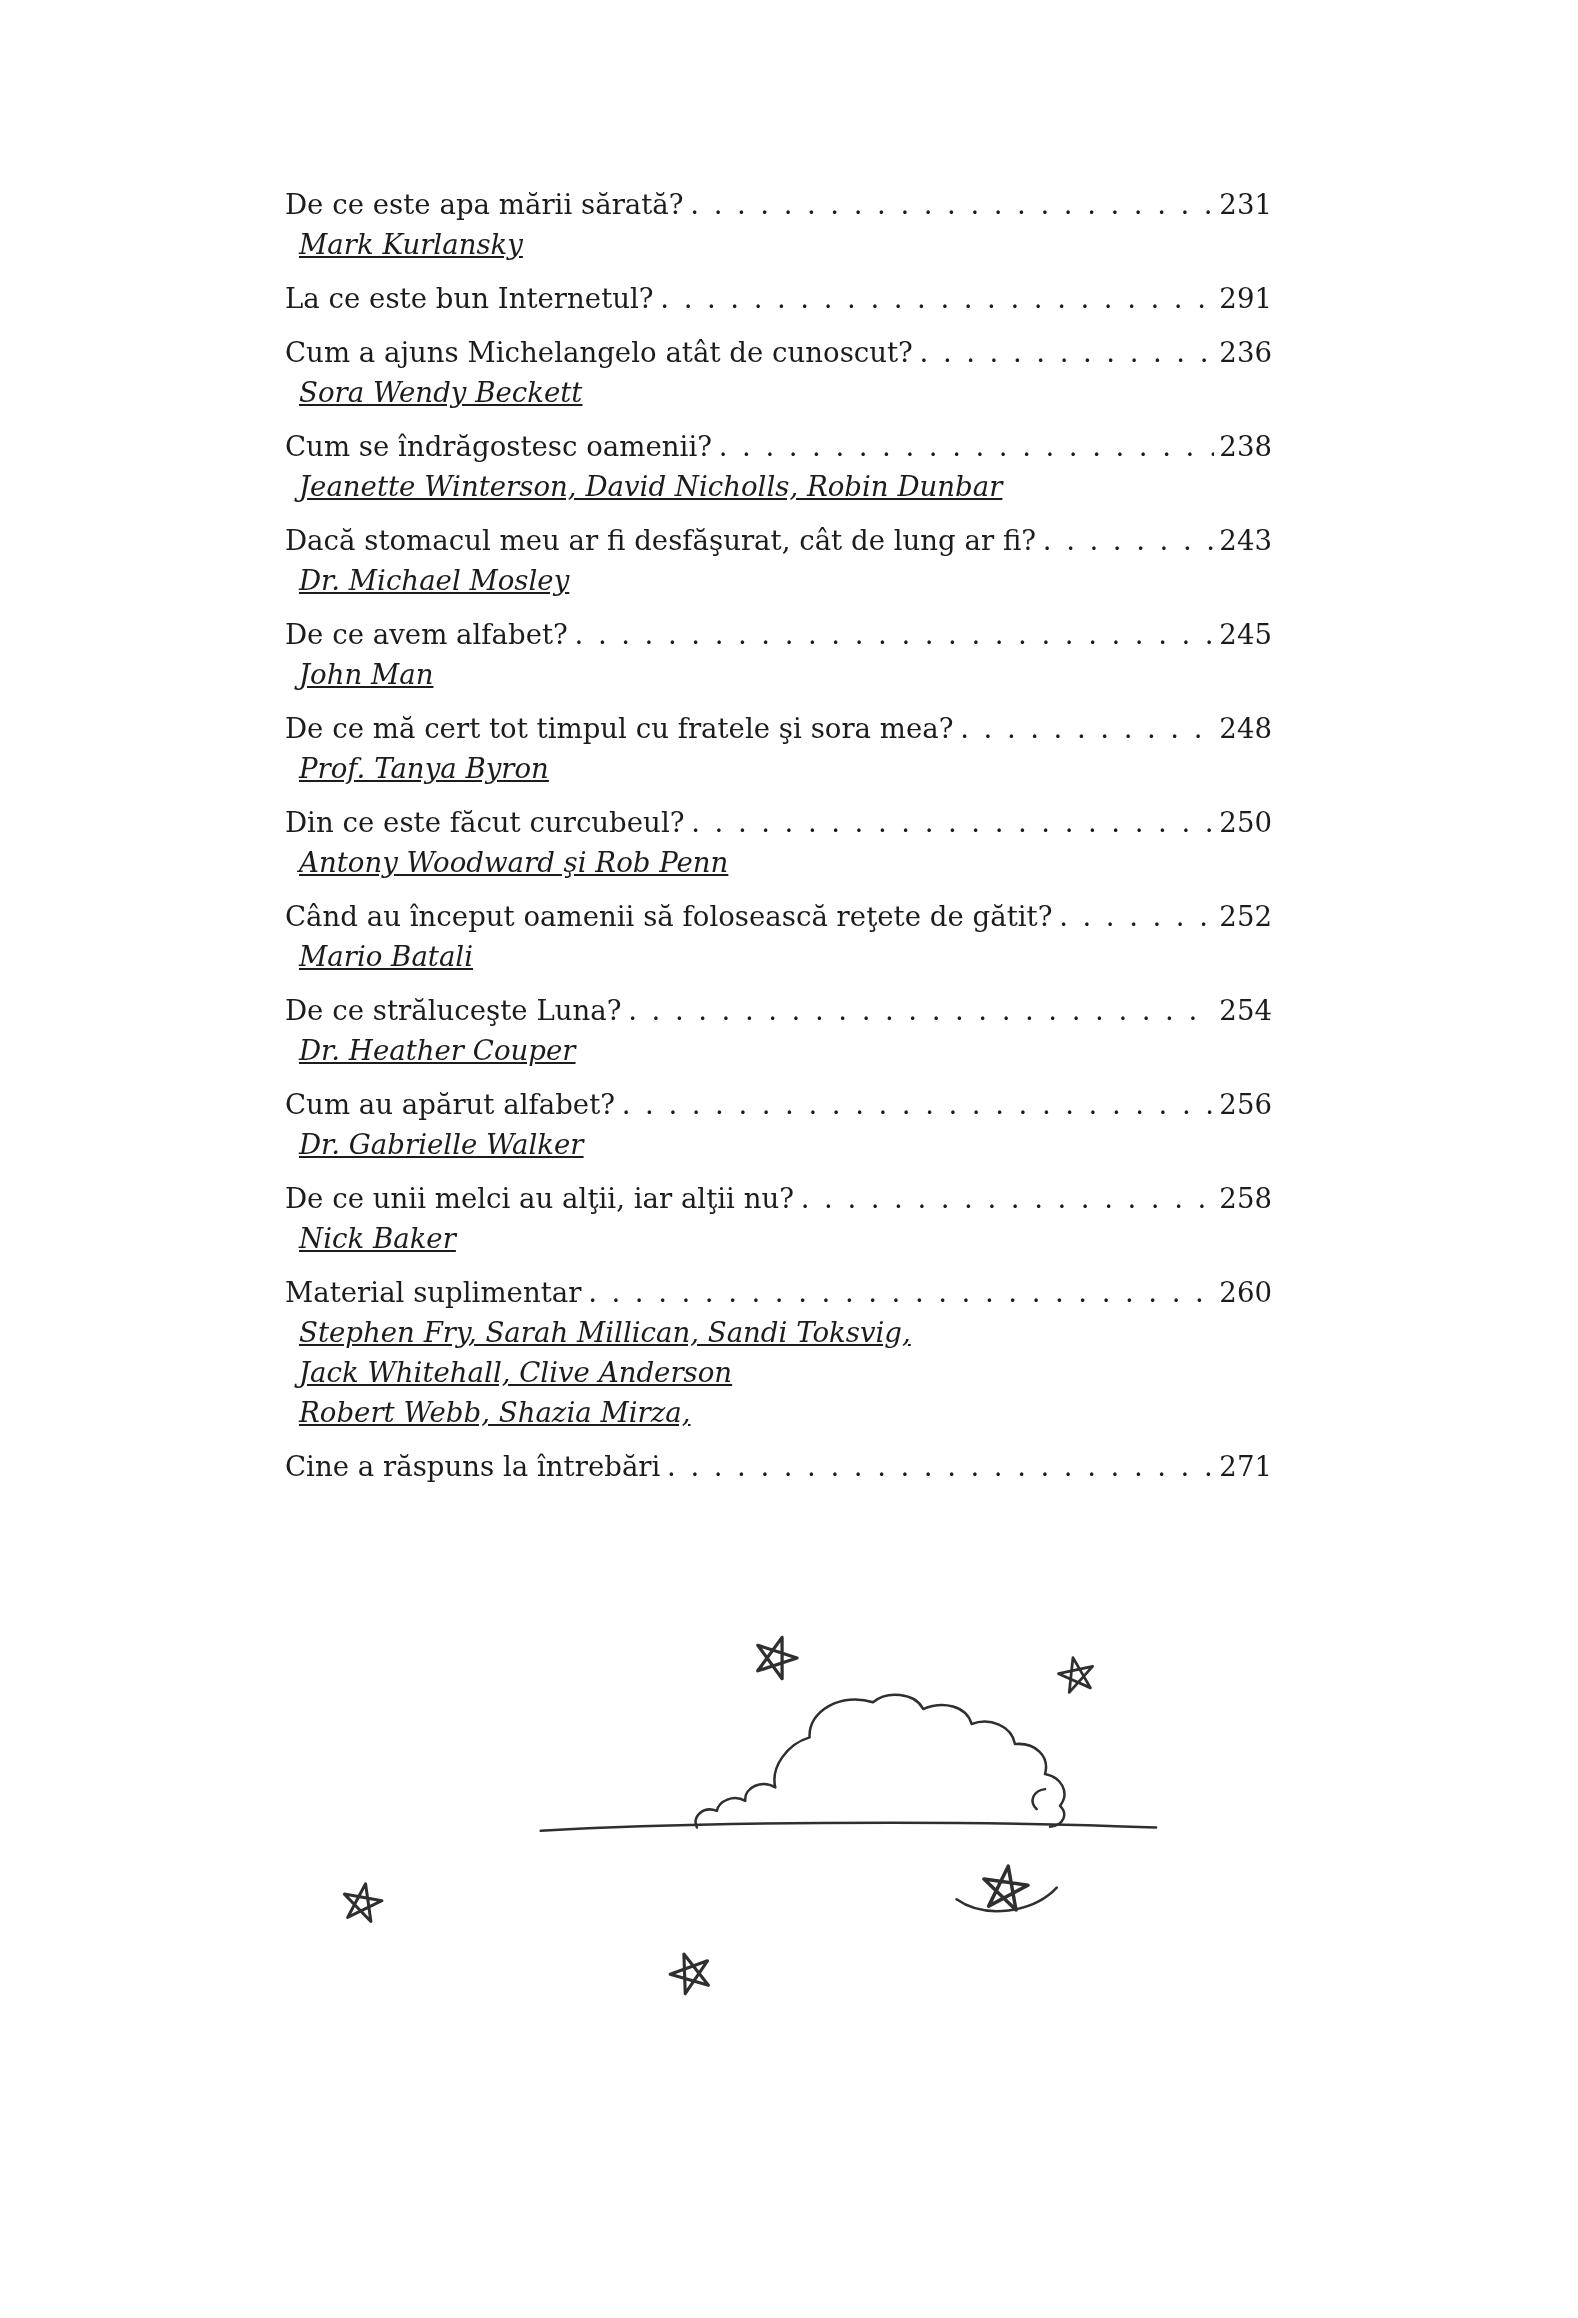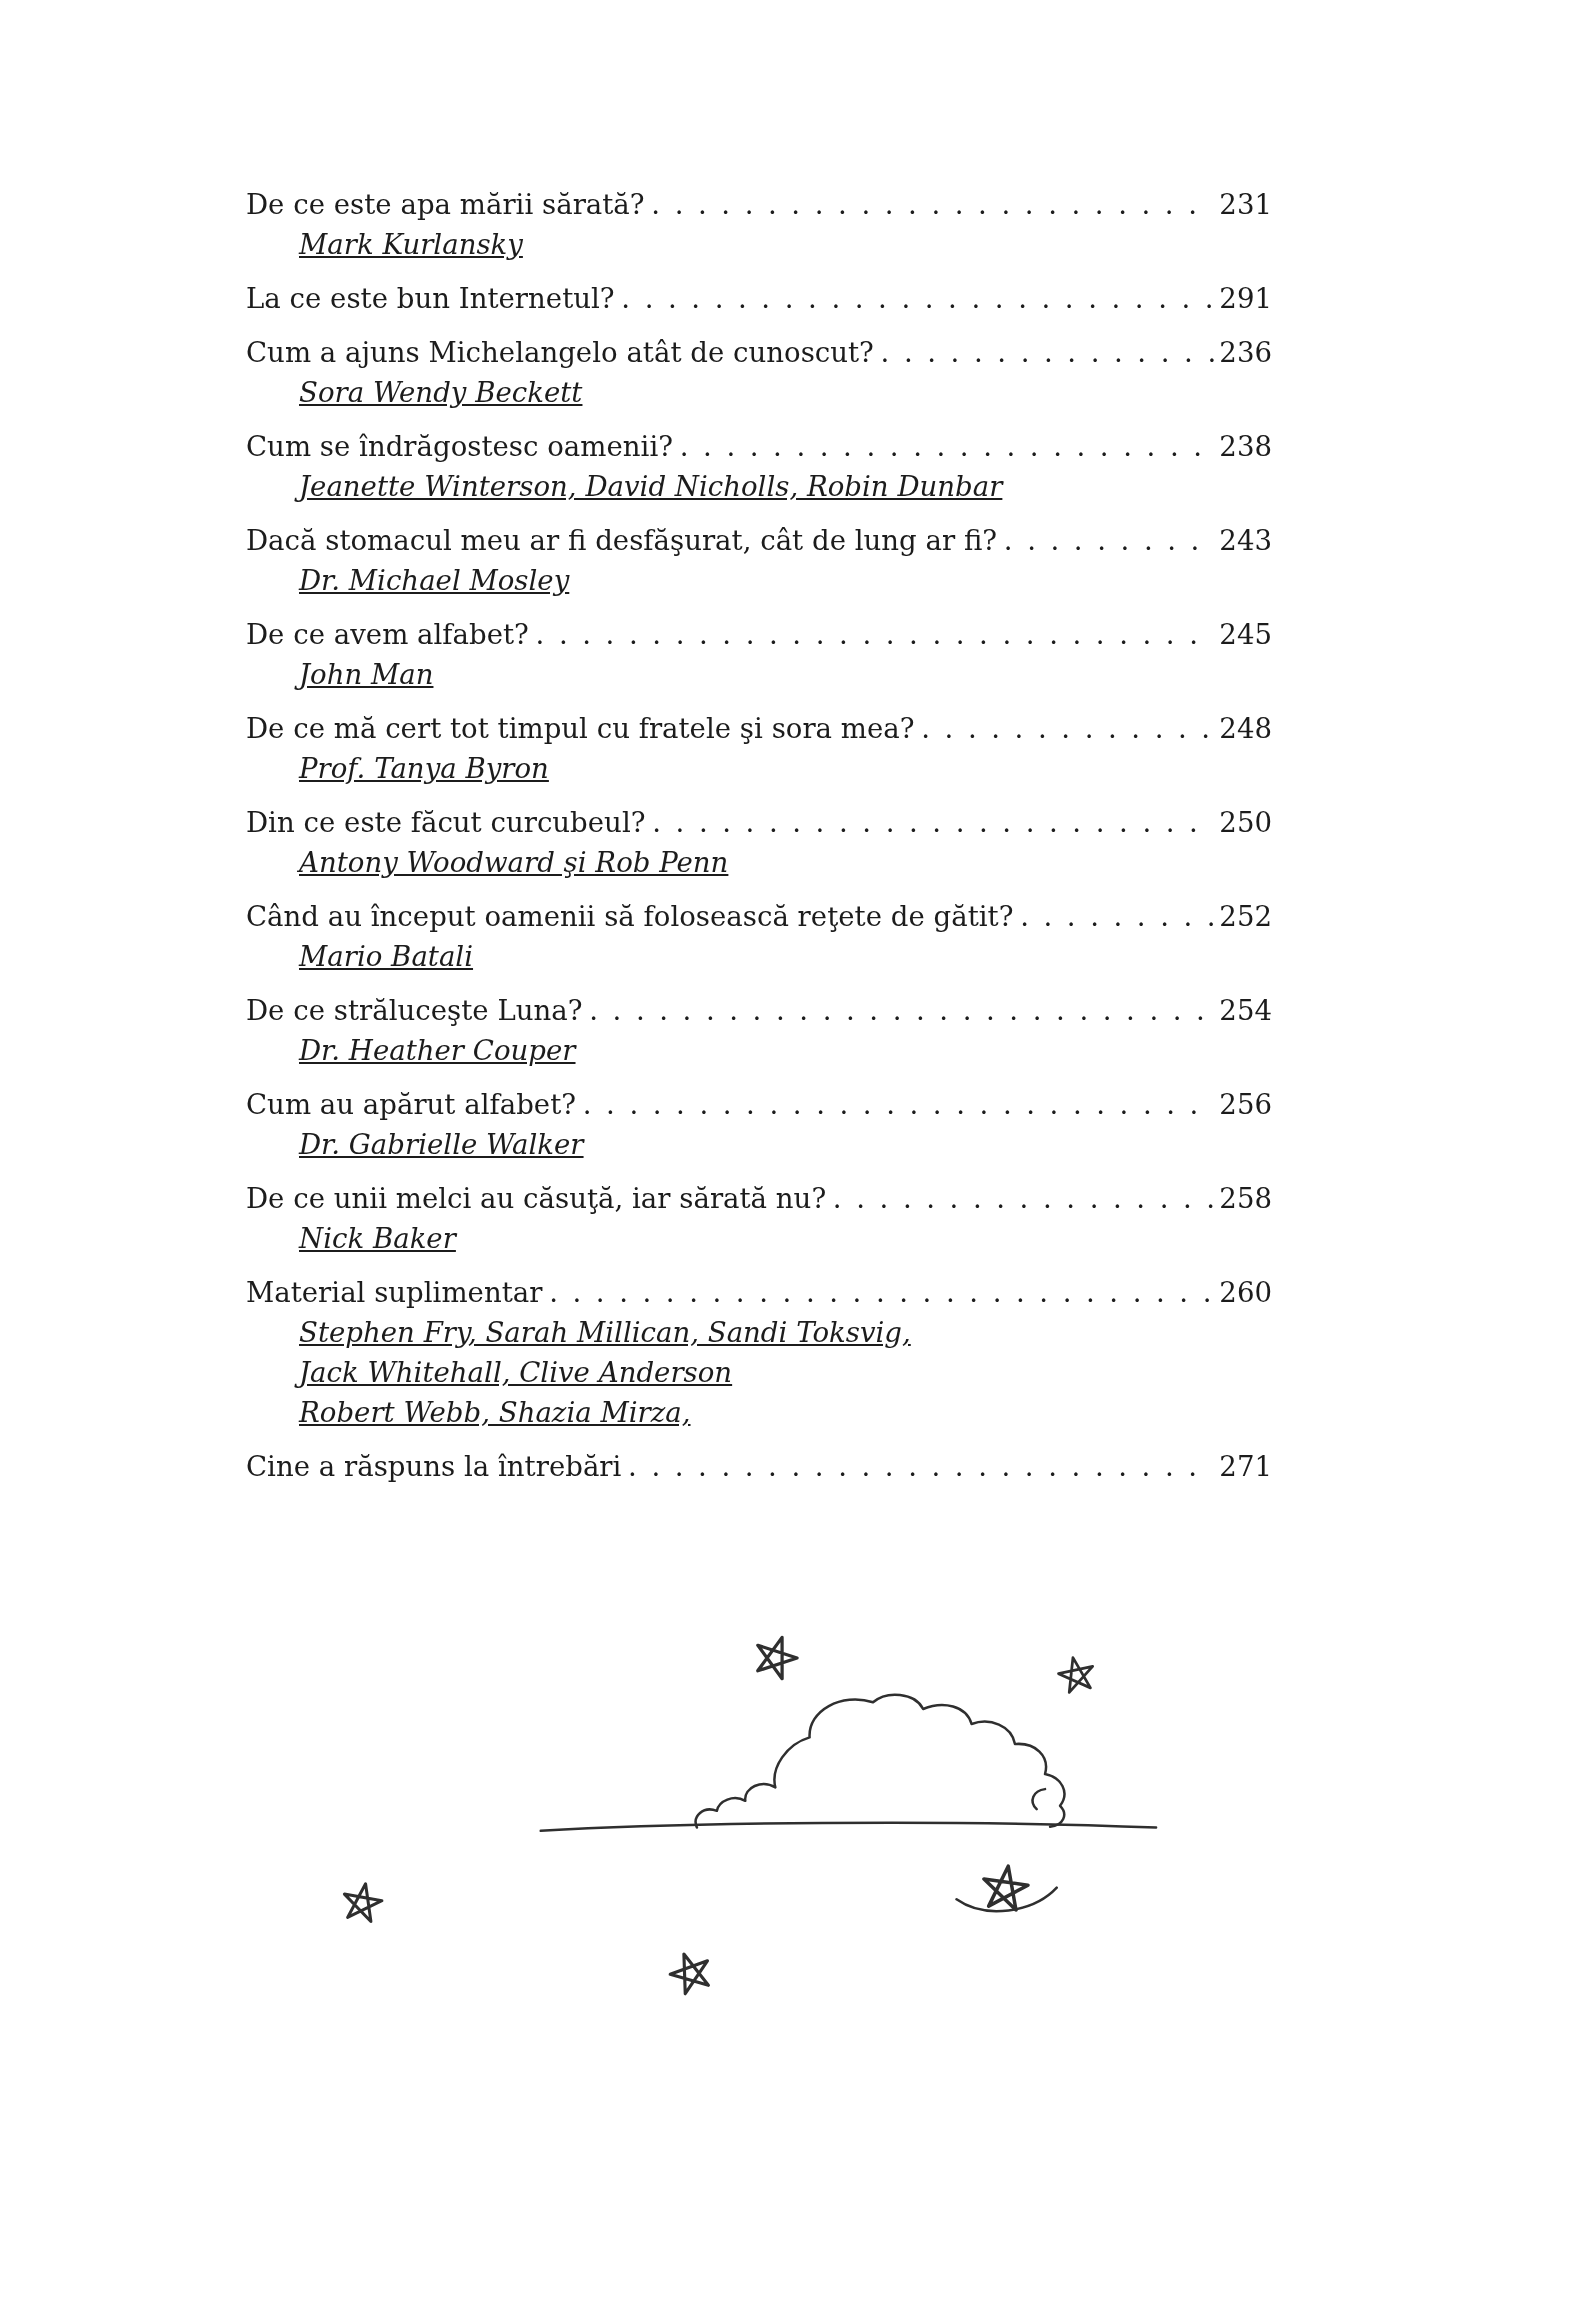--- a/index.html
+++ b/index.html
@@ -19,21 +19,21 @@
   }
   .entry { margin-bottom: 14px; }
   .entry-line {
     display: flex;
     align-items: baseline;
     white-space: nowrap;
     font-size: 27.6px;
     line-height: 40px;
     min-width: 0;
   }
-  .title { flex: 0 0 auto; }
+  .title { flex: 0 0 auto; margin-left: 39px; }
   .title.italic { }
   .leader {
     flex: 1 1 auto;
     overflow: hidden;
     margin: 0 5px 0 6.7px;
     min-width: 0;
   }
   .leader::after {
     content: ". . . . . . . . . . . . . . . . . . . . . . . . . . . . . . . . . . . . . . . . . . . . . . . . . . . . . . . . . . . . . . . . . . . . . .";
     word-spacing: 4.2px;
@@ -158,21 +158,21 @@
     <div class="entry-line">
       <span class="title">Cum au apărut alfabet?</span>
       <span class="leader"></span>
       <span class="pagenum">256</span>
     </div>
     <div class="author">Dr. Gabrielle Walker</div>
   </div>
 
   <div class="entry">
     <div class="entry-line">
-      <span class="title">De ce unii melci au căsuţă, iar sărată nu?</span>
+      <span class="title">De ce unii melci au alţii, iar alţii nu?</span>
       <span class="leader"></span>
       <span class="pagenum">258</span>
     </div>
     <div class="author">Nick Baker</div>
   </div>
 
   <div class="entry">
     <div class="entry-line">
       <span class="title">Material suplimentar</span>
       <span class="leader"></span>

